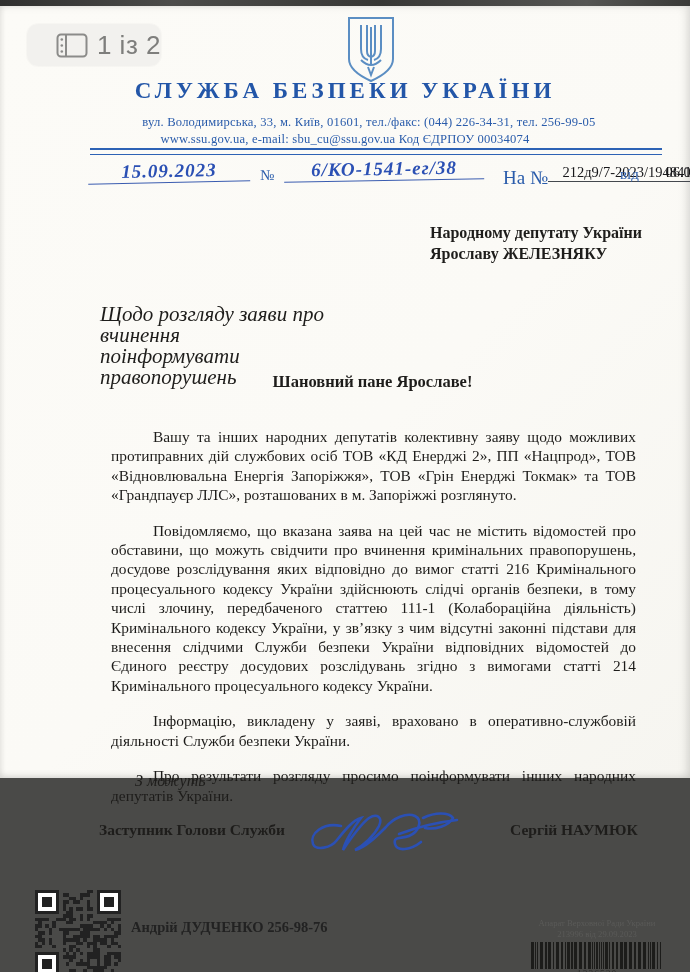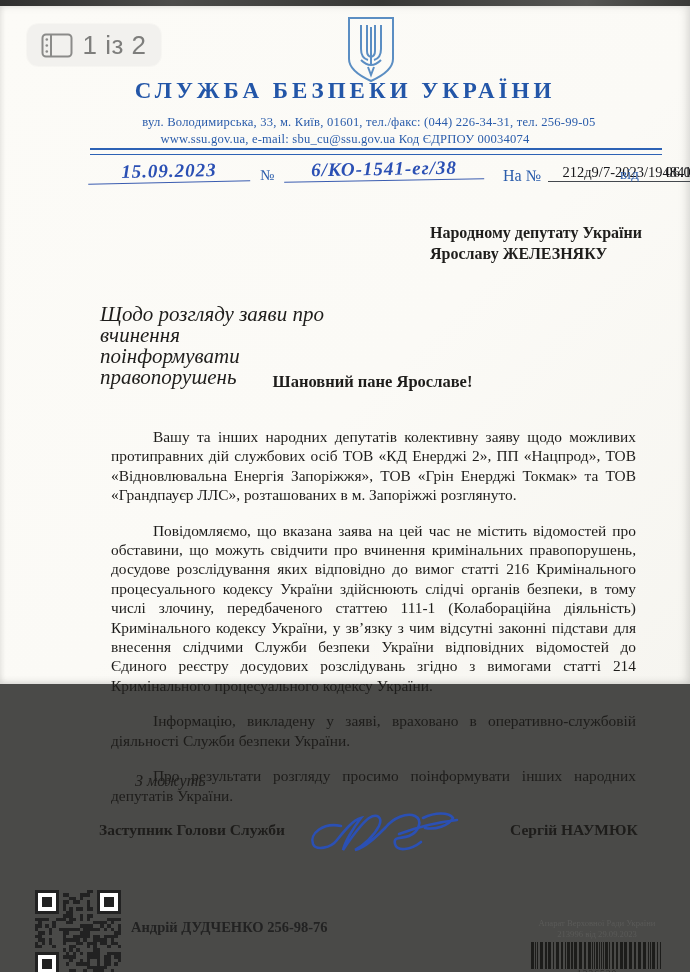--- a/index.html
+++ b/index.html
@@ -12,32 +12,32 @@
   }
   .photo-frame {
     position: absolute; inset: 0;
     background: #4a4a48;
   }
   .top-strip {
     position: absolute; top: 0; left: 0; right: 0; height: 6px;
     background: linear-gradient(90deg, #2f2f2e, #4c4c4a 25%, #373735 55%, #565654 85%, #3a3a38);
   }
   .page {
-    position: absolute; top: 6px; left: 0; width: 690px; height: 678px;
+    position: absolute; top: 6px; left: 0; width: 690px; height: 772px;
     background: linear-gradient(135deg, #fcfbf7 0%, #fbfaf6 55%, #f6f5f0 100%);
     box-shadow: inset -4px 0 8px rgba(0,0,0,0.10), inset 0 -3px 6px rgba(0,0,0,0.06), inset 3px 0 5px rgba(0,0,0,0.04);
     color: #1e1d1b;
   }
   
   .pill {
     position: absolute; top: 24px; left: 27px;
     width: 134px; height: 42px;
     background: rgba(241,240,237,0.95);
     border-radius: 11px;
-    display: flex; align-items: center; justify-content: center; gap: 9px;
+    display: flex; align-items: center; justify-content: flex-end; gap: 9px;
     box-shadow: 0 0 0 1px rgba(0,0,0,0.02);
   }
   .pill .label {
     font-family: "Liberation Sans", sans-serif;
     font-size: 26px; color: #7e7e7c; letter-spacing: 0.5px;
   }
   
   .emblem { position: absolute; top: 9px; left: 339px; width: 64px; height: 64px; }
   .org-title {
     position: absolute; top: 72px; left: 0; width: 100%;
@@ -61,21 +61,21 @@
   }
   .hand {
     font-style: italic; color: #2b50b4; font-size: 19px;
     letter-spacing: 1px; font-weight: 600;
   }
   .u { border-bottom: 1.3px solid #44484e; display: inline-block; text-align: center; }
   .u-blue { border-bottom: 1.3px solid #3a5cb0; }
   .ref-date { position: absolute; left: 0; top: 2px; width: 162px; transform: rotate(-1.2deg); }
   .ref-no-label { position: absolute; left: 172px; top: 9px; color: #2a5cab; font-size: 15px; }
   .ref-no { position: absolute; left: 196px; top: 0px; width: 200px; transform: rotate(-1deg); font-size: 19px; }
-  .reply-label { position: absolute; left: 415px; top: 9px; color: #2a5cab; font-size: 16px; text-align: center; }
+  .reply-label { position: absolute; left: 415px; top: 9px; color: #2a5cab; font-size: 19px; text-align: center; }
   .reply-no { position: absolute; left: 460px; top: 6px; width: 160px; font-size: 14.5px; color: #17171a; }
   
   .recipient {
     position: absolute; top: 216px; left: 430px; width: 230px;
     font-weight: bold; font-size: 16px; line-height: 21px;
   }
   .subject {
     position: absolute; top: 298px; left: 100px; width: 260px;
     font-style: italic; font-size: 21px; line-height: 21px;
   }

